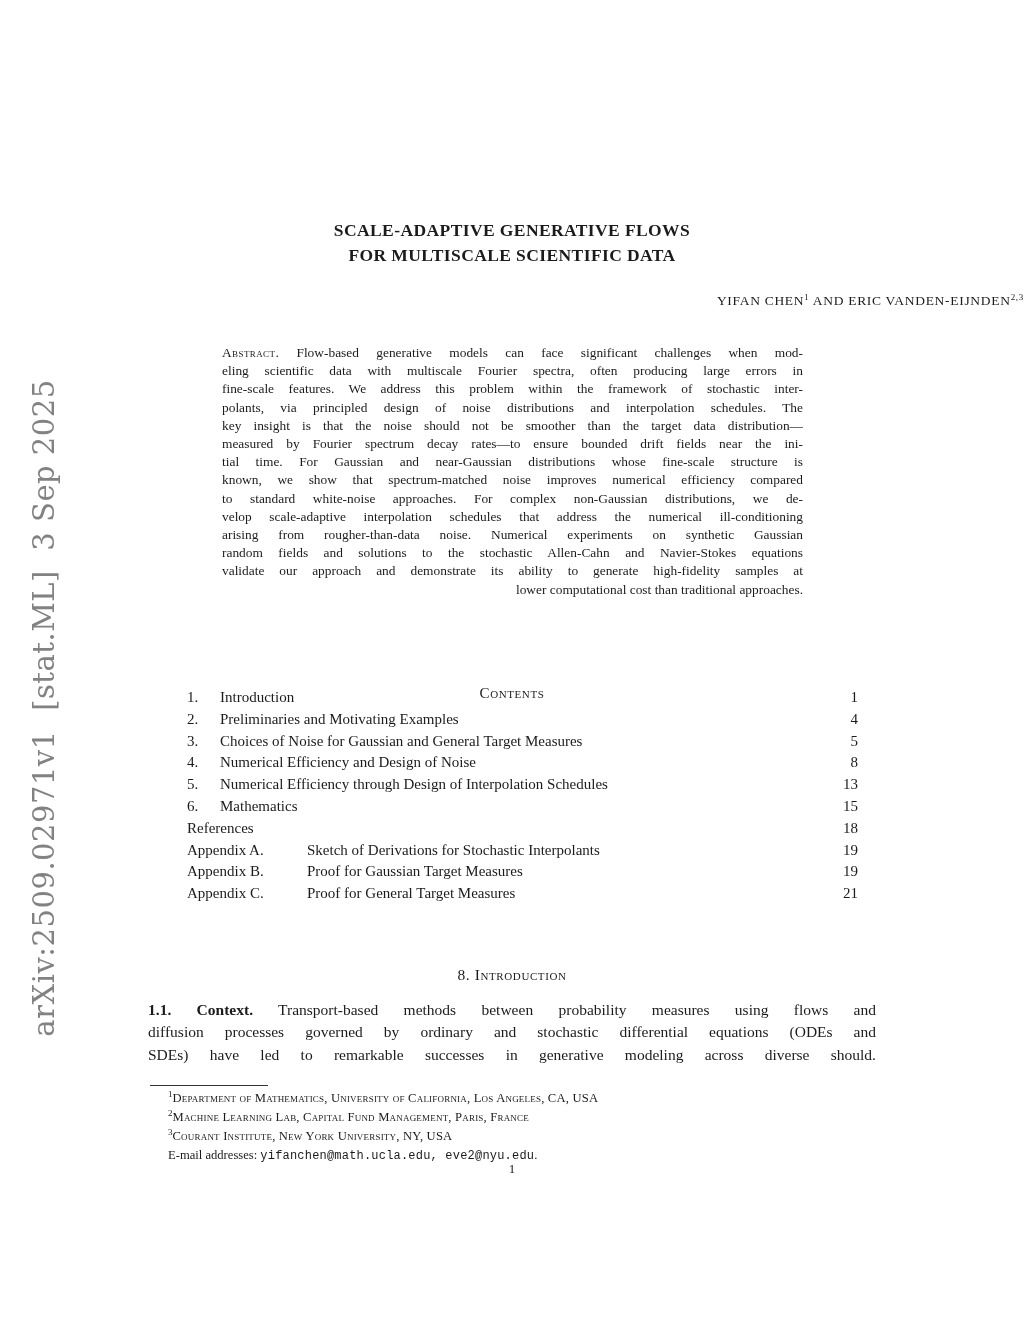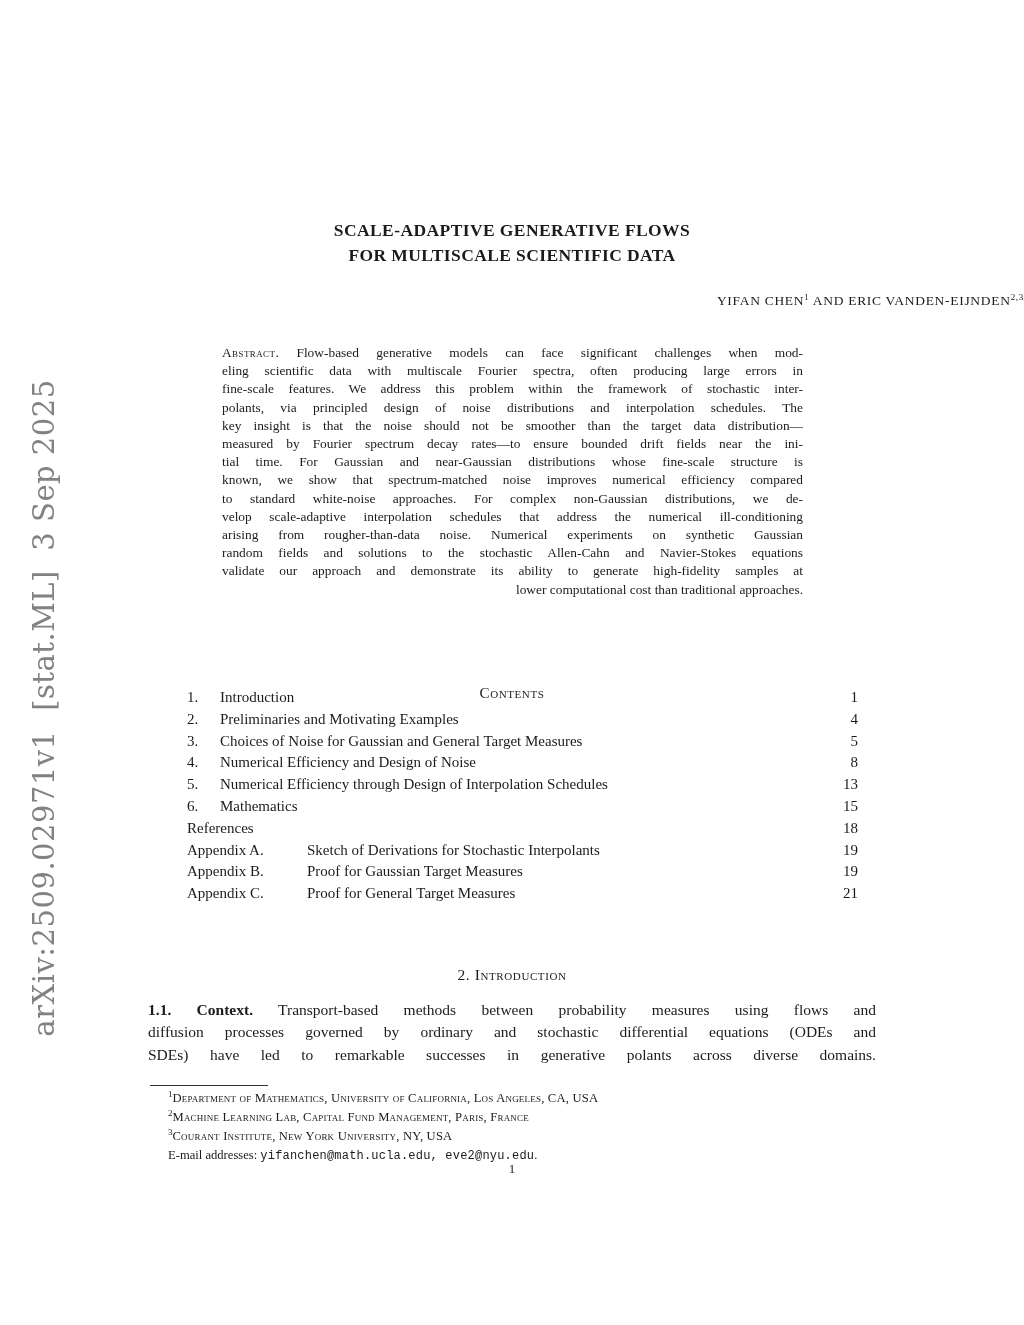--- a/index.html
+++ b/index.html
@@ -204,26 +204,26 @@
         <span class="toc-title">Proof for Gaussian Target Measures</span>
         <span class="toc-page">19</span>
       </div>
     <div class="toc-row appendix">
         <span class="toc-prefix">Appendix C.</span>
         <span class="toc-title">Proof for General Target Measures</span>
         <span class="toc-page">21</span>
       </div>
   </div>
 
-  <div class="section-heading">2. Introduction</div>
+  <div class="section-heading">8. Introduction</div>
 
   <div class="intro">
     <div class="jline wrapok"><span class="bold">1.1.</span> <span class="bold">Context.</span> <span>Transport-based methods between probability measures using flows and</span></div>
     <div class="jline wrapok">diffusion processes governed by ordinary and stochastic differential equations (ODEs and</div>
-    <div class="jline wrapok">SDEs) have led to remarkable successes in generative polants across diverse domains.</div>
+    <div class="jline wrapok">SDEs) have led to remarkable successes in generative modeling across diverse should.</div>
   </div>
 
   <div class="footnote-rule"></div>
 
   <div class="footnotes">
     <div class="fn"><sup>1</sup><span class="fn-text">Department of Mathematics, University of California, Los Angeles, CA, USA</span></div>
     <div class="fn"><sup>2</sup><span class="fn-text">Machine Learning Lab, Capital Fund Management, Paris, France</span></div>
     <div class="fn"><sup>3</sup><span class="fn-text">Courant Institute, New York University, NY, USA</span></div>
     <div class="fn"><span class="email-label">E-mail addresses</span><span>: </span><span class="email-mono">yifanchen@math.ucla.edu, eve2@nyu.edu</span><span>.</span></div>
   </div>

